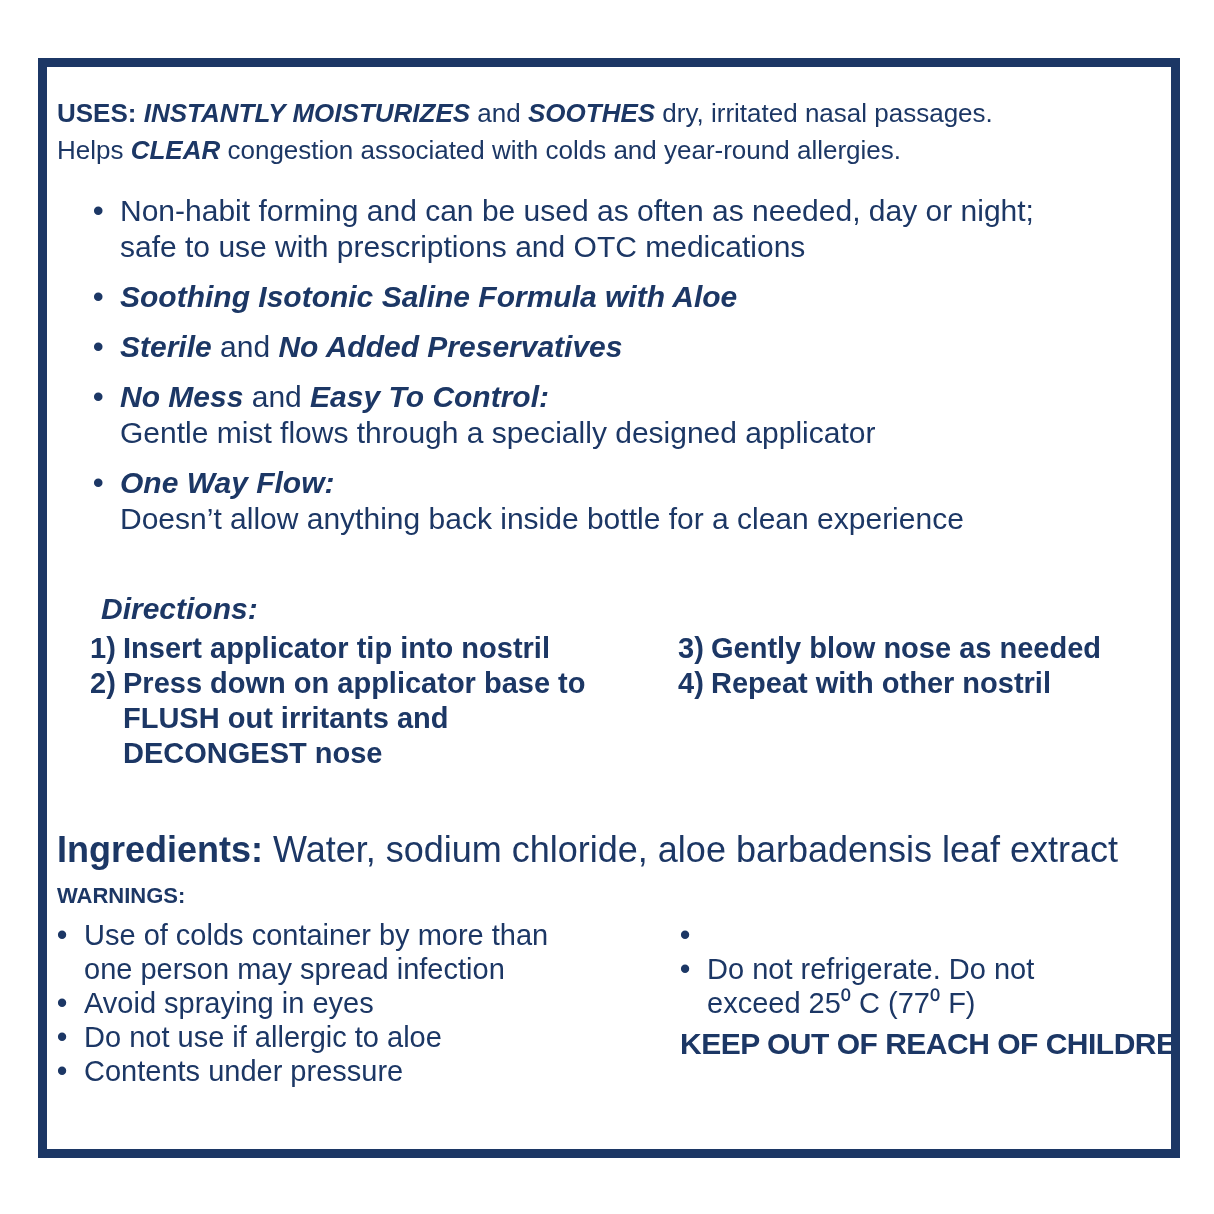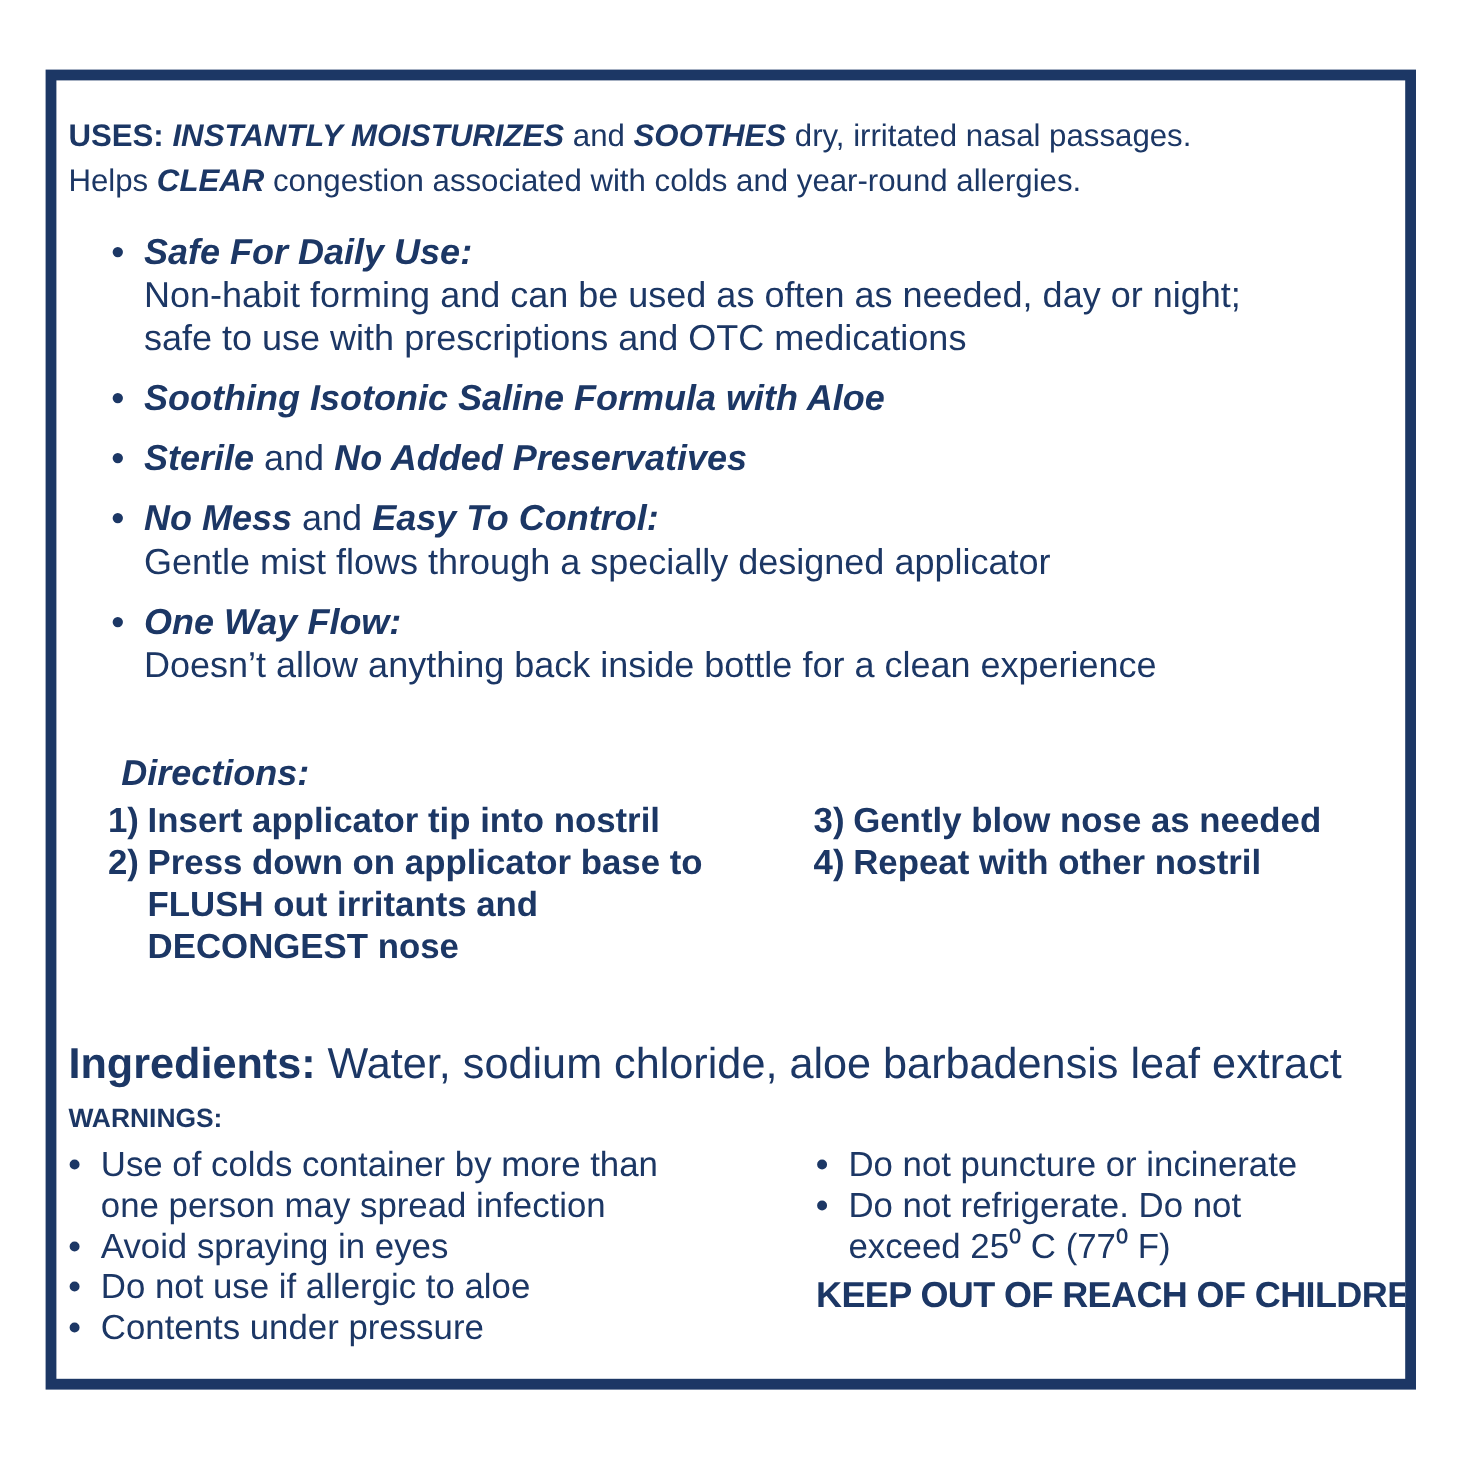--- a/index.html
+++ b/index.html
@@ -58,21 +58,20 @@
   <div class="t">
     <div class="line"><span class="b">USES: </span><span class="bi">INSTANTLY MOISTURIZES</span><span> and </span><span class="bi">SOOTHES</span><span> dry, irritated nasal passages.</span></div>
     <div class="line"><span>Helps </span><span class="bi">CLEAR</span><span> congestion associated with colds and year-round allergies.</span></div>
   </div>
 
   <div class="features">
 
     <div class="feat">
       <span class="feat-marker">•</span>
       <div>
-        <div class="line bi">Safe For Daily Use:</div>
         <div class="line feat-desc">Non-habit forming and can be used as often as needed, day or night;</div>
         <div class="line feat-desc">safe to use with prescriptions and OTC medications</div>
       </div>
     </div>
 
     <div class="feat">
       <span class="feat-marker">•</span>
       <div>
         <div class="line bi">Soothing Isotonic Saline Formula with Aloe</div>
       </div>
@@ -166,23 +165,20 @@
       <div class="warn-item">
         <span class="warn-marker">•</span>
         <div>
           <div class="line">Contents under pressure</div>
         </div>
       </div>
     </div>
     <div class="warn-col">
       <div class="warn-item">
         <span class="warn-marker">•</span>
-        <div>
-          <div class="line">Do not puncture or incinerate</div>
-        </div>
       </div>
       <div class="warn-item">
         <span class="warn-marker">•</span>
         <div>
           <div class="line">Do not refrigerate. Do not</div>
           <div class="line">exceed 25⁰ C (77⁰ F)</div>
         </div>
       </div>
       <div class="keep-out line">KEEP OUT OF REACH OF CHILDREN</div>
     </div>

